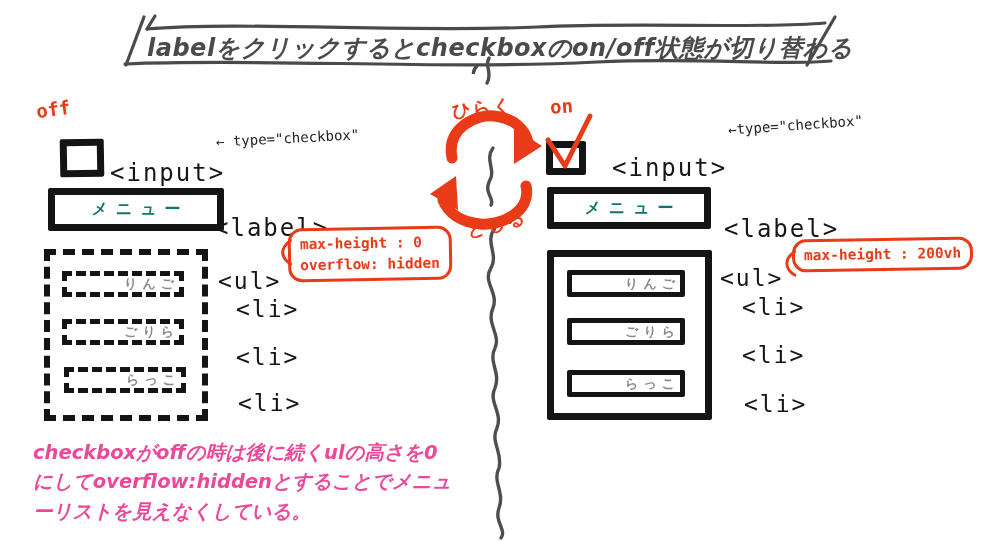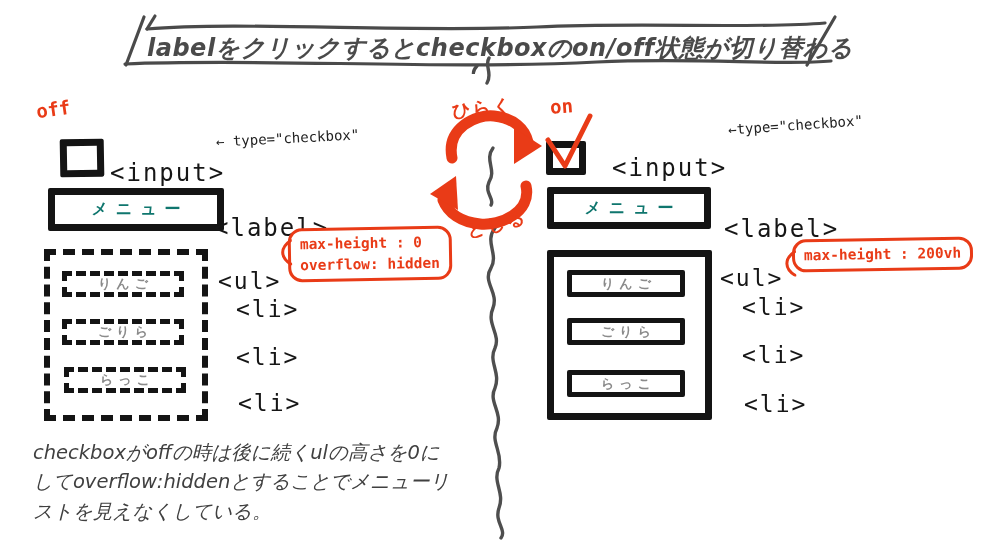--- a/index.html
+++ b/index.html
@@ -28,34 +28,34 @@
   .state-label{font-size:19px;font-weight:bold;color:#e93b17;font-family:"DejaVu Sans Mono",monospace;}
   
   .cbox{border:7px solid #141414;border-radius:2px;background:#fff;}
   
   .menu-box{border:7px solid #141414;border-radius:2px;background:#fff;display:flex;align-items:center;justify-content:center;}
   .menu-box span{color:#0f766e;font-size:16px;letter-spacing:8px;font-weight:bold;padding-left:8px;}
   
   .ul-box{background:#fff;}
   .ul-dashed{border:6px dashed #141414;}
   .ul-solid{border:7px solid #141414;border-radius:2px;}
-  .li-box{position:absolute;display:flex;align-items:center;justify-content:center;background:#fff;}
+  .li-box{position:absolute;display:flex;align-items:center;justify-content:flex-end;background:#fff;}
   .li-dashed{border:5px dashed #141414;}
   .li-solid{border:5px solid #141414;border-radius:2px;}
   .li-box span{color:#8a8a8a;font-size:13px;letter-spacing:5px;font-weight:bold;padding-left:5px;white-space:nowrap;}
   
   .bubble{
     border:3px solid #e93b17;border-radius:14px;background:#fff;
     padding:3px 9px;color:#e93b17;font-weight:bold;
     font-family:"DejaVu Sans Mono",monospace;font-size:14.5px;line-height:1.45;white-space:nowrap;
   }
   .bubble .tail{position:absolute;left:-13px;top:8px;}
   
   .caption{
-    font-size:19.5px;font-weight:normal;font-style:italic;color:#404040;
+    font-size:19.5px;font-weight:bold;font-style:italic;color:#ec4899;
     line-height:1.5;letter-spacing:0;
   }
   .arrow-word{font-size:18px;font-weight:bold;color:#e93b17;letter-spacing:2px;white-space:nowrap;}
 </style>
 </head>
 <body>
 
 <div class="stage">
 
   <div class="abs banner">

